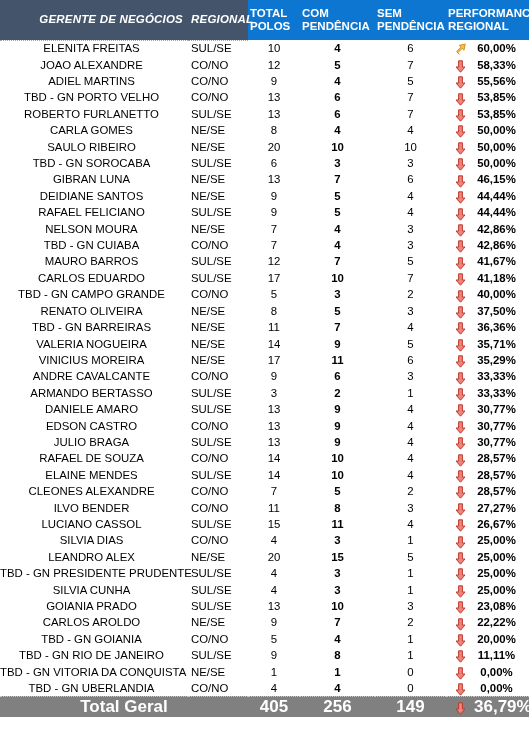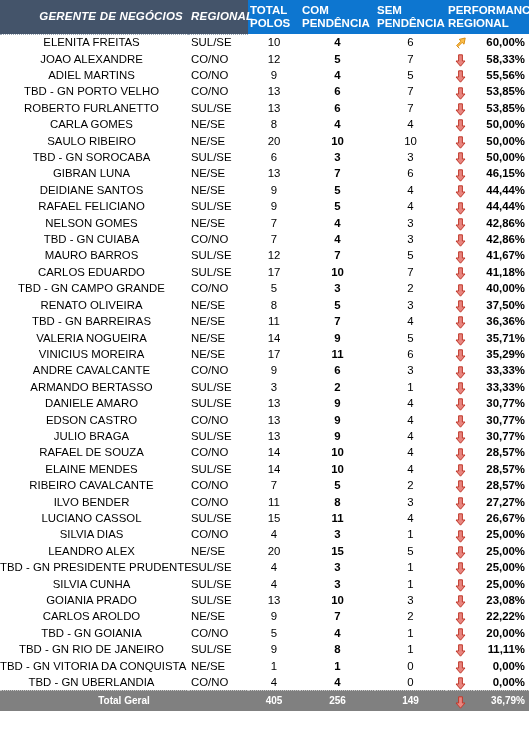--- a/index.html
+++ b/index.html
@@ -19,21 +19,21 @@
     position: relative;
     box-sizing: border-box;
     background: #ffffff;
   }
   table.grid {
     border-collapse: collapse;
     width: 529px;
     table-layout: fixed;
   }
   
-  thead tr { height: 34px; }
+  thead tr { height: 40px; }
   th {
     padding: 0;
     margin: 0;
     vertical-align: middle;
     font-size: 11.5px;
     font-weight: bold;
     color: #ffffff;
     line-height: 13px;
   }
   th.h-dark {
@@ -68,28 +68,28 @@
     vertical-align: middle;
     white-space: nowrap;
     line-height: 14px;
   }
   td.c-name   { text-align: center; padding-right: 5px; }
   td.c-reg    { text-align: left; padding-left: 3px; }
   td.c-total  { text-align: center; }
   td.c-com    { text-align: center; font-weight: bold; }
   td.c-sem    { text-align: center; }
   td.c-ico    { text-align: center; }
-  td.c-perf   { text-align: right; font-weight: bold; padding-right: 4px; }
+  td.c-perf   { text-align: center; font-weight: bold; padding-right: 10px; }
   
   tfoot tr { height: 21px; }
   tfoot td {
     background: #808080;
     color: #ffffff;
     font-weight: bold;
-    font-size: 10px;
+    font-size: 17px;
     border-top: 1px dotted #c9c9c9;
   }
   tfoot td.t-label {
     text-align: center;
   }
   
   .ico {
     display: inline-block;
     width: 13px;
     height: 13px;
@@ -251,21 +251,21 @@
           <td class="c-reg">SUL/SE</td>
           <td class="c-total">9</td>
           <td class="c-com">5</td>
           <td class="c-sem">4</td>
           <td class="c-ico"><span class="ico"><svg width="13" height="13" viewBox="0 0 13 13">
                 <path d="M4.6 0.8 H8.4 V7.0 H11.0 L6.5 12.2 L2.0 7.0 H4.6 Z" fill="#e8857f" stroke="#c0392b" stroke-width="1"></path>
               </svg></span></td>
           <td class="c-perf">44,44%</td>
         </tr>
         <tr>
-          <td class="c-name">NELSON GOMES</td>
+          <td class="c-name">NELSON MOURA</td>
           <td class="c-reg">NE/SE</td>
           <td class="c-total">7</td>
           <td class="c-com">4</td>
           <td class="c-sem">3</td>
           <td class="c-ico"><span class="ico"><svg width="13" height="13" viewBox="0 0 13 13">
                 <path d="M4.6 0.8 H8.4 V7.0 H11.0 L6.5 12.2 L2.0 7.0 H4.6 Z" fill="#e8857f" stroke="#c0392b" stroke-width="1"></path>
               </svg></span></td>
           <td class="c-perf">42,86%</td>
         </tr>
         <tr>
@@ -427,21 +427,21 @@
           <td class="c-reg">SUL/SE</td>
           <td class="c-total">14</td>
           <td class="c-com">10</td>
           <td class="c-sem">4</td>
           <td class="c-ico"><span class="ico"><svg width="13" height="13" viewBox="0 0 13 13">
                 <path d="M4.6 0.8 H8.4 V7.0 H11.0 L6.5 12.2 L2.0 7.0 H4.6 Z" fill="#e8857f" stroke="#c0392b" stroke-width="1"></path>
               </svg></span></td>
           <td class="c-perf">28,57%</td>
         </tr>
         <tr>
-          <td class="c-name">RIBEIRO CAVALCANTE</td>
+          <td class="c-name">CLEONES ALEXANDRE</td>
           <td class="c-reg">CO/NO</td>
           <td class="c-total">7</td>
           <td class="c-com">5</td>
           <td class="c-sem">2</td>
           <td class="c-ico"><span class="ico"><svg width="13" height="13" viewBox="0 0 13 13">
                 <path d="M4.6 0.8 H8.4 V7.0 H11.0 L6.5 12.2 L2.0 7.0 H4.6 Z" fill="#e8857f" stroke="#c0392b" stroke-width="1"></path>
               </svg></span></td>
           <td class="c-perf">28,57%</td>
         </tr>
         <tr>

